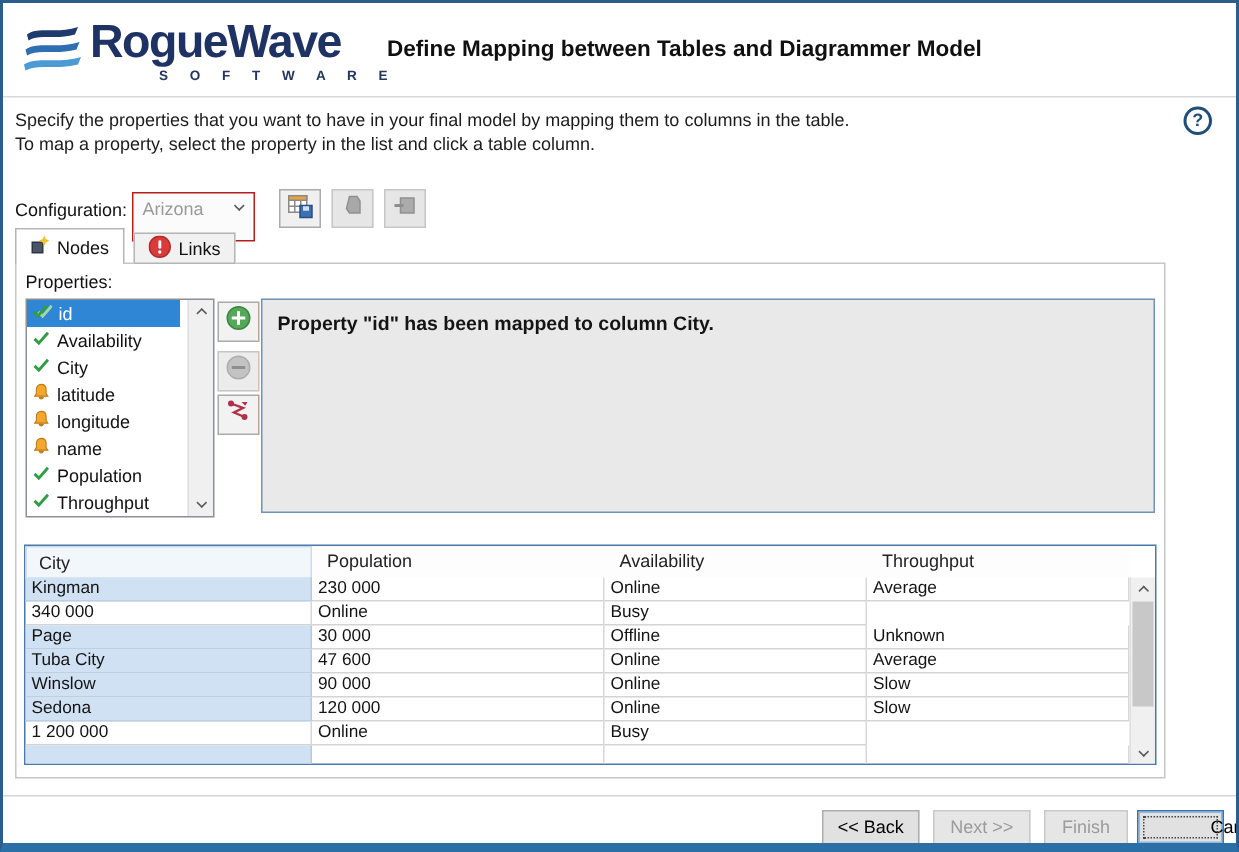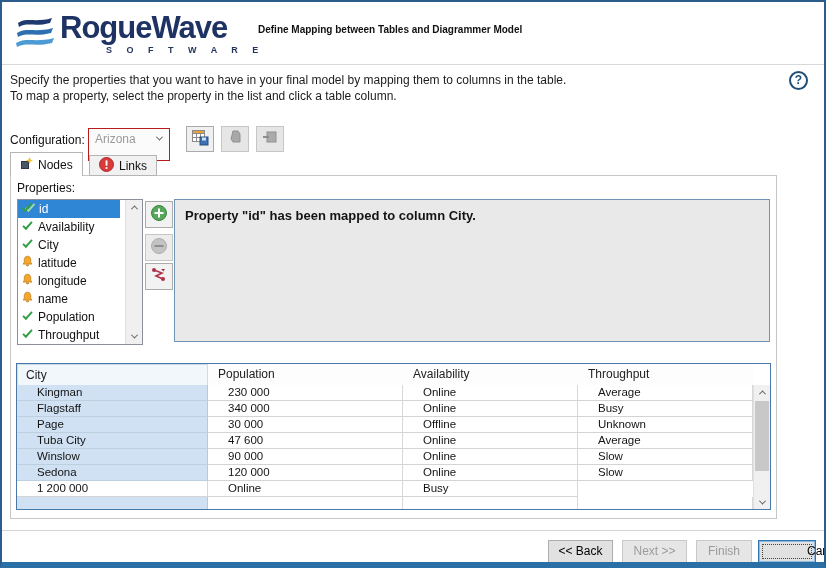--- a/index.html
+++ b/index.html
@@ -5,21 +5,21 @@
   * { margin:0; padding:0; box-sizing:border-box; font-family:"Liberation Sans", sans-serif; }
   html,body { background:#fff; }
   .window {
     position:relative; width:826px; height:568px; background:#ffffff;
     border:2px solid #2a5d8c; border-bottom:6px solid #2a6fa6; overflow:hidden;
   }
   
   .logo-icon { position:absolute; left:12px; top:12px; }
   .logo-text { position:absolute; left:58px; top:8px; font-size:31px; font-weight:bold; color:#1e3363; letter-spacing:-1px; }
   .logo-sub  { position:absolute; left:104px; top:43px; font-size:9px; font-weight:bold; color:#24365e; letter-spacing:6px; }
-  .page-title { position:absolute; left:256px; top:22px; font-size:10px; font-weight:bold; color:#101010; }
+  .page-title { position:absolute; left:256px; top:22px; font-size:15px; font-weight:bold; color:#101010; }
   .header-sep { position:absolute; left:0; top:62px; width:822px; height:1px; background:#d9d9d9; }
   .description { position:absolute; left:8px; top:70px; font-size:12px; color:#1c1c1c; line-height:16px; }
   .help-btn {
     position:absolute; left:787px; top:69px; width:19px; height:19px; border:2px solid #1f4e79;
     border-radius:50%; color:#1f4e79; font-size:12px; font-weight:bold; text-align:center; line-height:15px;
     background:#fff; cursor:default;
   }
   
   .config-label { position:absolute; left:8px; top:131px; font-size:12px; color:#111; }
   .config-select {
@@ -68,21 +68,21 @@
     position:absolute; left:172px; top:197px; width:596px; height:143px; background:#e9e9e9;
     border:1px solid #6f94b4; padding:8px 10px; font-size:13px; font-weight:bold; color:#141414; z-index:4;
   }
   
   .table-box { position:absolute; left:14px; top:361px; width:755px; height:147px; border:1px solid #4879a8; background:#fff; overflow:hidden; z-index:4; }
   .thead { position:absolute; left:0; top:0; width:736px; height:21px; display:grid; grid-template-columns:191px 195px 175px 175px; background:#fdfdfd; }
   .th { font-size:12px; color:#222; line-height:20px; padding-left:10px; }
   .th.mapped { background:#f2f7fc; border:1px solid #ccdbe9; padding-left:8px; }
   .tbody { position:absolute; left:0; top:21px; width:736px; }
   .tr { display:grid; grid-template-columns:191px 195px 175px 175px; height:16px; }
-  .td { font-size:11.5px; color:#141414; line-height:15px; padding-left:20px; border-right:1px solid #d8d8d8; border-bottom:1px solid #d4d4d4; overflow:hidden; white-space:nowrap; }
+  .td { font-size:11.5px; color:#141414; line-height:15px; padding-left:4px; border-right:1px solid #d8d8d8; border-bottom:1px solid #d4d4d4; overflow:hidden; white-space:nowrap; }
   .td.mapped { background:#cfe1f2; border-right-color:#b7c9da; border-bottom-color:#bdd0e0; }
   .table-scroll { position:absolute; right:0; top:21px; width:17px; height:125px; background:#f0f0f0; }
   .table-scroll .thumb { top:16px; height:70px; }
   
   .footer-sep { position:absolute; left:0; top:528px; width:822px; height:1px; background:#d5d5d5; }
   .btn {
     position:absolute; top:538px; height:23px; background:#e1e1e1; border:1px solid #adadad;
     font-size:12px; color:#000; text-align:center; line-height:21px; cursor:default;
   }
   .btn.disabled { color:#9b9b9b; background:#e6e6e6; border-color:#c9c9c9; }
@@ -277,21 +277,20 @@
         <div class="th">Throughput</div>
       </div>
     <div class="tbody">
         <div class="tr">
           <div class="td mapped">Kingman</div>
           <div class="td">230 000</div>
           <div class="td">Online</div>
           <div class="td">Average</div>
         </div>
         <div class="tr">
-          <div class="td mapped">Flagstaff</div>
           <div class="td">340 000</div>
           <div class="td">Online</div>
           <div class="td">Busy</div>
         </div>
         <div class="tr">
           <div class="td mapped">Page</div>
           <div class="td">30 000</div>
           <div class="td">Offline</div>
           <div class="td">Unknown</div>
         </div>

